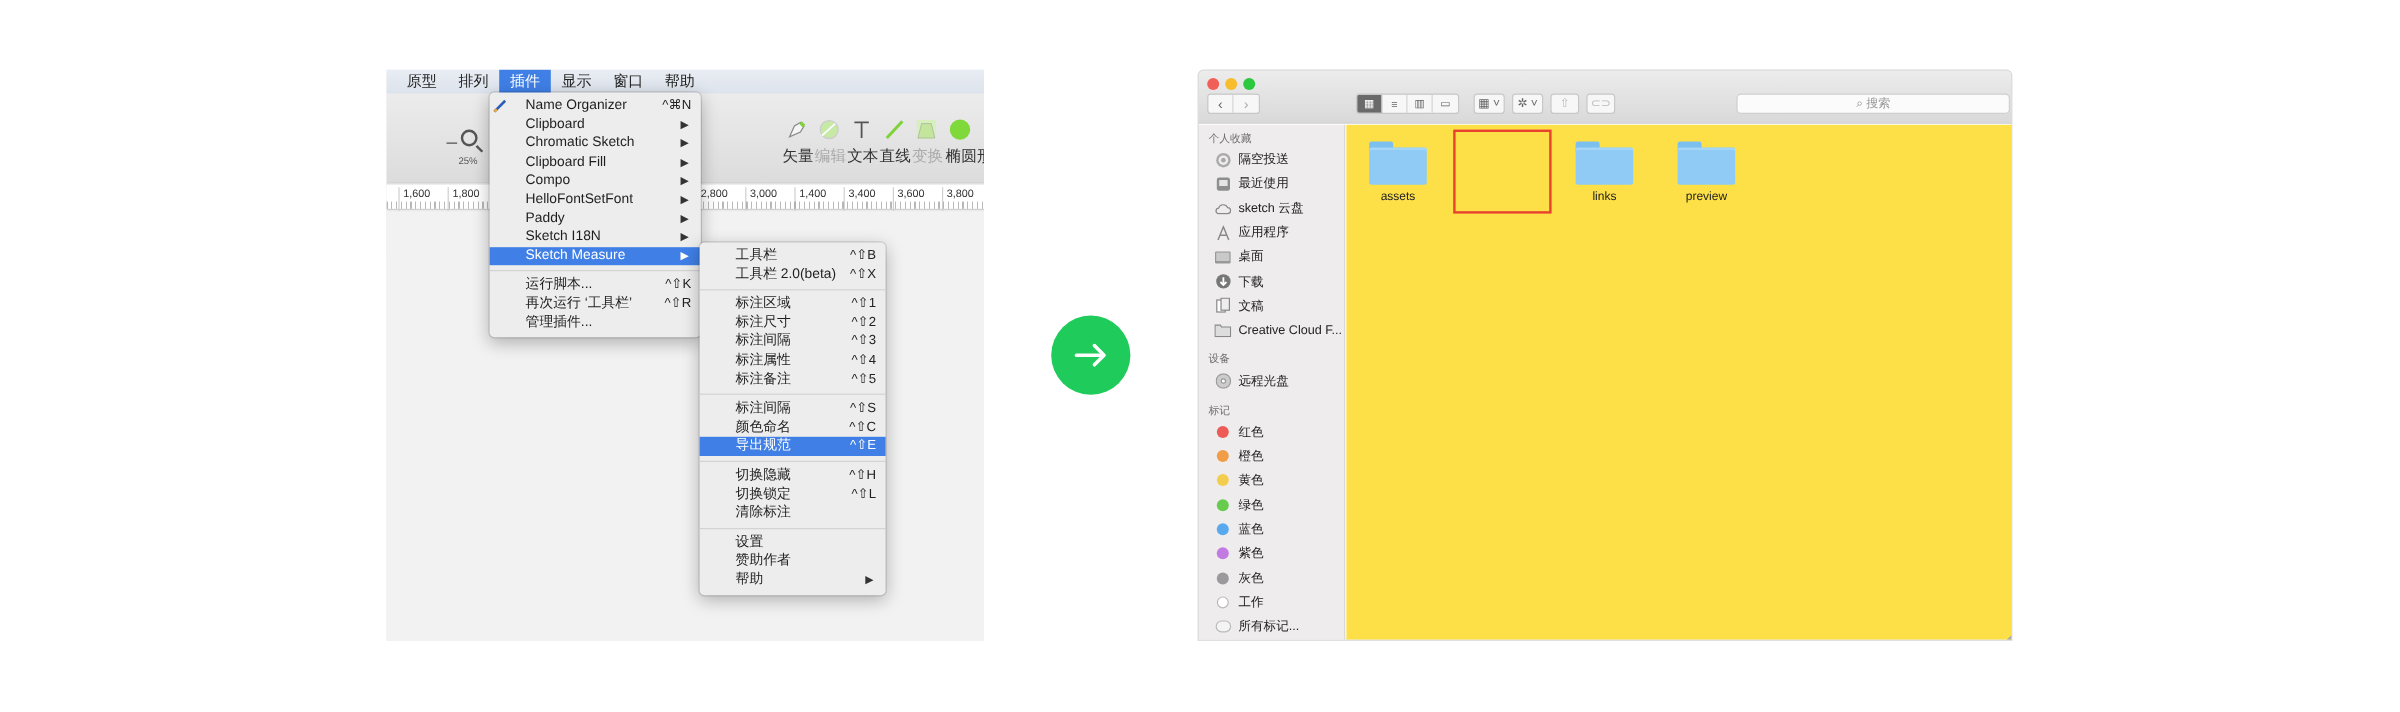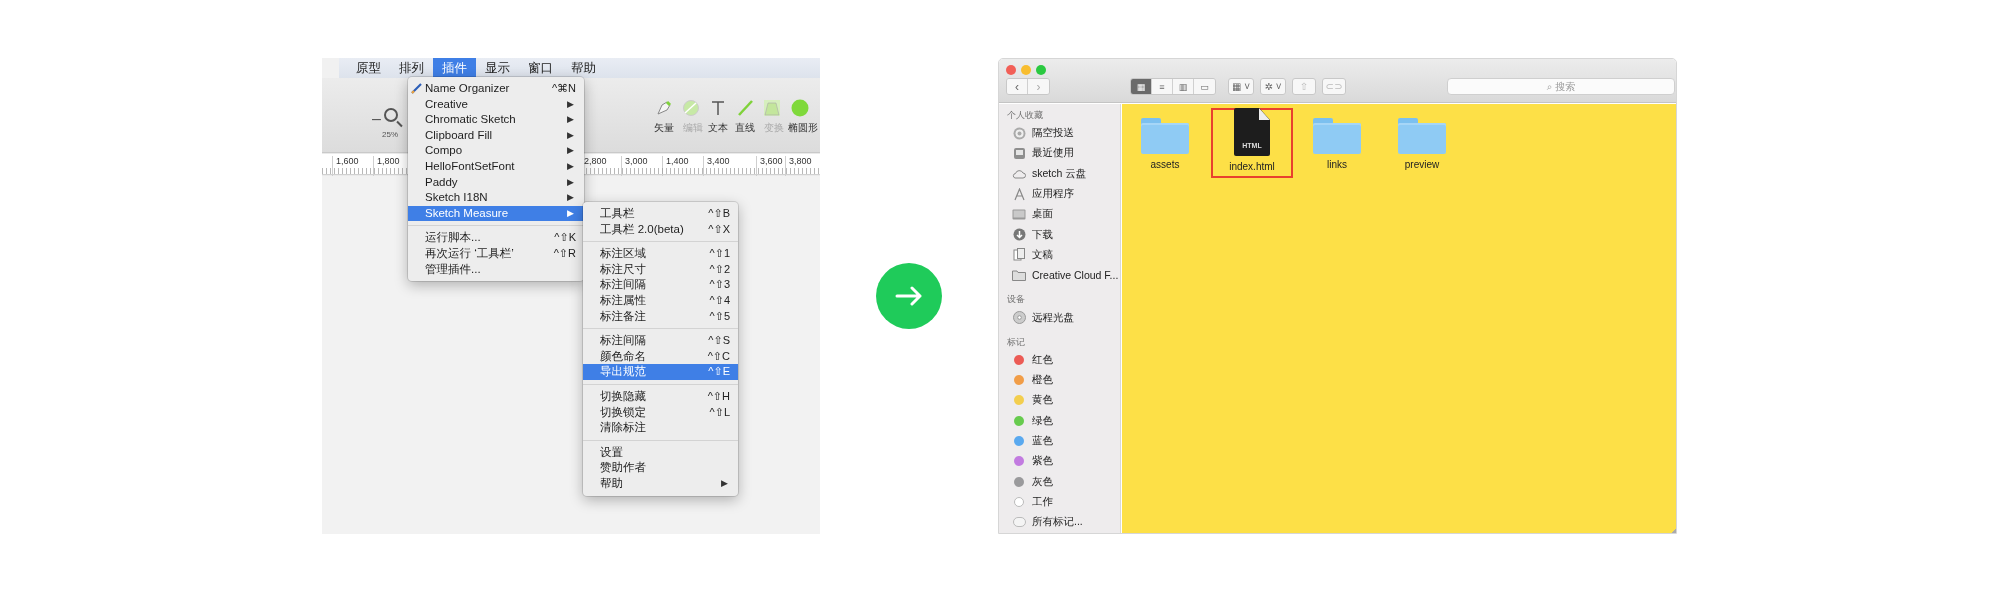--- a/index.html
+++ b/index.html
@@ -2,21 +2,21 @@
 <html><head>
 <meta charset="utf-8">
 <style>
   * { box-sizing: border-box; margin: 0; padding: 0; }
   html, body { width: 2000px; height: 593px; background: #ffffff; overflow: hidden;
     font-family: "Liberation Sans", "DejaVu Sans", sans-serif; color: #222; }
 
   
   #sketch { position: absolute; left: 322px; top: 58px; width: 498px; height: 476px;
     background: #f1f1f1; overflow: hidden; }
-  #menubar { position: absolute; left: 17px; top: 0; width: 100%; height: 20px;
+  #menubar { position: absolute; left: 0; top: 0; width: 100%; height: 20px;
     background: linear-gradient(#e9edf4, #dde3ec); display: flex; align-items: flex-start; }
   .mb-item { font-size: 12.5px; color: #222; padding: 0 9px; height: 20px; line-height: 20px; }
   .mb-item.first { margin-left: 8px; }
   .mb-item.active { background: #3f7fe6; color: #fff; }
   #toolbar { position: absolute; left: 0; top: 20px; width: 100%; height: 75px;
     background: linear-gradient(#ececec, #dcdcdc); border-bottom: 1px solid #c9c9c9; }
   #subbar { position: absolute; left: 0; top: 95px; width: 100%; height: 58px; background: #eaeaea; }
   #ruler { position: absolute; left: 0; top: 96px; width: 100%; height: 21px;
     background: #fff; border-bottom: 1px solid #d0d0d0; }
   .tick-label { position: absolute; top: 2px; font-size: 9px; color: #333; padding-left: 3px;
@@ -27,27 +27,27 @@
 
   .zoom-ctl { position: absolute; left: 50px; top: 30px; }
   .zoom-minus { position: absolute; left: 0; top: 2px; font-size: 16px; color: #555; }
   .zoom-glass { position: absolute; left: 12px; top: 0; width: 14px; height: 14px; border: 2px solid #555; border-radius: 50%; }
   .zoom-glass::after { content: ""; position: absolute; width: 7px; height: 2px; background: #555;
     transform: rotate(45deg); left: 10px; top: 13px; }
   .zoom-pct { position: absolute; left: 10px; top: 22px; font-size: 8px; color: #555; }
 
   .tool { position: absolute; top: 21px; width: 24px; text-align: center; }
   .tool .ico { width: 18px; height: 18px; margin: 0 auto 4px; }
-  .tool .lbl { font-size: 10px; color: #333; white-space: nowrap; }
+  .tool .lbl { font-size: 13px; color: #333; white-space: nowrap; }
   .tool.dim .lbl { color: #aaa; text-align: right; }
 
   
   .menu { position: absolute; background: #ededed; border-radius: 4px;
     box-shadow: 0 4px 14px rgba(0,0,0,0.28), 0 0 0 1px rgba(0,0,0,0.12); padding: 4px 0; }
-  .mi { position: relative; height: 15.6px; line-height: 15.6px; font-size: 11.5px; color: #1e1e1e; padding-left: 17px; }
+  .mi { position: relative; height: 15.6px; line-height: 15.6px; font-size: 11.5px; color: #1e1e1e; padding-left: 30px; }
   .mi .sc { position: absolute; right: 8px; top: 0; font-size: 11px; color: #222; }
   .mi .arr { position: absolute; right: 10px; top: 0; font-size: 9px; color: #333; }
   .mi.hl { background: #3f7fe6; color: #fff; }
   .mi.hl .sc, .mi.hl .arr { color: #fff; }
   .sep { height: 1px; background: #d3d3d3; margin: 4px 0 4px; }
 
   
   #arrow-btn { position: absolute; left: 876px; top: 263px; width: 66px; height: 66px;
     border-radius: 50%; background: #1fcb5a; display: flex; align-items: center; justify-content: center; }
 
@@ -154,21 +154,21 @@
     </div>
   </div>
   <div id="subbar"></div>
   <div id="ruler">
     <span class="tick-label" style="left:10px">1,600</span>
     <span class="tick-label" style="left:51px">1,800</span>
     <span class="tick-label" style="left:258px">2,800</span>
     <span class="tick-label" style="left:299px">3,000</span>
     <span class="tick-label" style="left:340px">1,400</span>
     <span class="tick-label" style="left:381px">3,400</span>
-    <span class="tick-label" style="left:434px">3,600</span>
+    <span class="tick-label" style="left:422px">3,600</span>
     <span class="tick-label" style="left:463px">3,800</span>
     <div class="ruler-ticks"></div>
   </div>
   <div id="canvas-area"></div>
 
   <div id="menubar">
     <span class="mb-item first">原型</span>
     <span class="mb-item">排列</span>
     <span class="mb-item active">插件</span>
     <span class="mb-item">显示</span>
@@ -181,21 +181,21 @@
   <div class="mi">
     <span style="position:absolute;left:2px;top:1px;">
       <svg width="13" height="13" viewBox="0 0 13 13">
           <path d="M2 11 L11 2" stroke="#2d5fb8" stroke-width="2.2"></path>
           <path d="M2 11 L4 9" stroke="#f0a33a" stroke-width="2.2"></path>
         </svg>
     </span>
     <span>Name Organizer</span>
     <span class="sc">^⌘N</span>
   </div>
-  <div class="mi"><span>Creative</span><span class="arr">▶</span></div>
+  <div class="mi"><span>Clipboard</span><span class="arr">▶</span></div>
   <div class="mi"><span>Chromatic Sketch</span><span class="arr">▶</span></div>
   <div class="mi"><span>Clipboard Fill</span><span class="arr">▶</span></div>
   <div class="mi"><span>Compo</span><span class="arr">▶</span></div>
   <div class="mi"><span>HelloFontSetFont</span><span class="arr">▶</span></div>
   <div class="mi"><span>Paddy</span><span class="arr">▶</span></div>
   <div class="mi"><span>Sketch I18N</span><span class="arr">▶</span></div>
   <div class="mi hl"><span>Sketch Measure</span><span class="arr">▶</span></div>
   <div class="sep"></div>
   <div class="mi"><span>运行脚本...</span><span class="sc">^⇧K</span></div>
   <div class="mi"><span>再次运行 ‘工具栏’</span><span class="sc">^⇧R</span></div>
@@ -409,27 +409,20 @@
 
   <div id="f-content">
     <div class="file" style="left:3px">
       <div class="folder-ico">
           <div class="tab"></div>
           <div class="body"></div>
         </div>
       <div class="fname">assets</div>
     </div>
     <div id="sel-box"></div>
-    <div class="file" style="left:90px; top:4px">
-      <div class="html-ico">
-        <div class="fold"></div>
-        <div class="tag">HTML</div>
-      </div>
-      <div class="fname">index.html</div>
-    </div>
     <div class="file" style="left:175px">
       <div class="folder-ico">
           <div class="tab"></div>
           <div class="body"></div>
         </div>
       <div class="fname">links</div>
     </div>
     <div class="file" style="left:260px">
       <div class="folder-ico">
           <div class="tab"></div>

